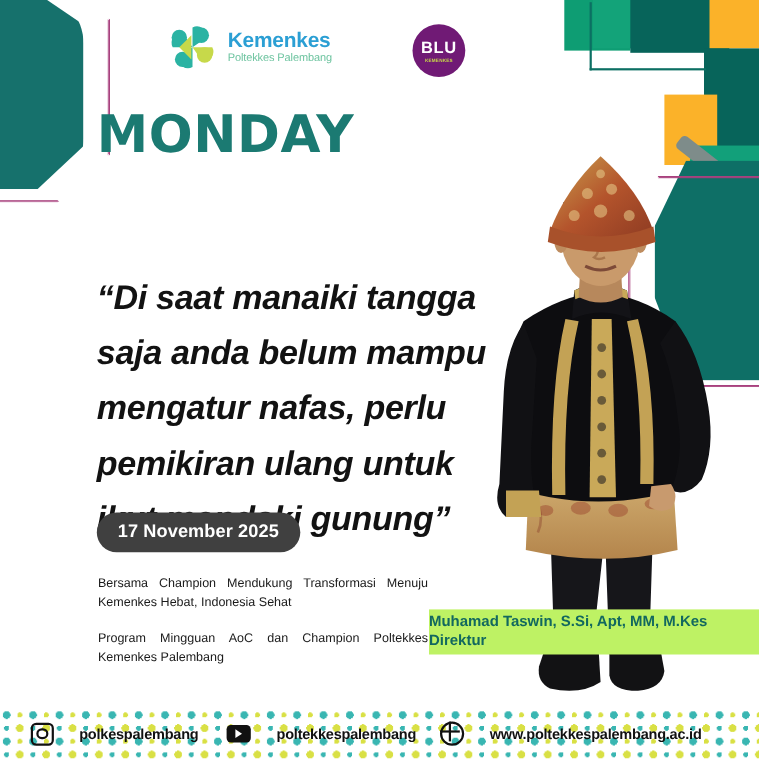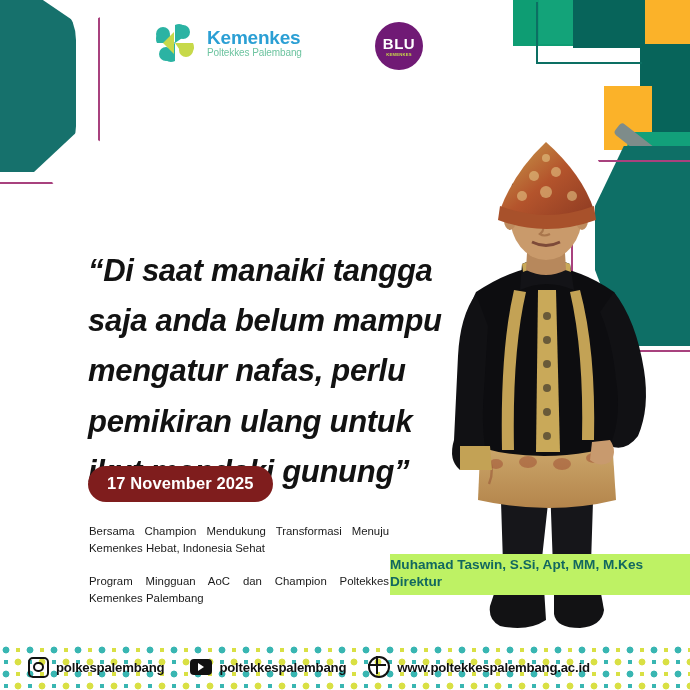--- a/index.html
+++ b/index.html
@@ -64,21 +64,21 @@
     letter-spacing:.5px;text-transform:uppercase;}
   .headline span{display:block;}
   .hl2{font-size:47px;}
 
   
   .quote{position:absolute;left:88px;top:246px;width:360px;color:#121212;
     font-family:"Liberation Sans",sans-serif;font-style:italic;font-weight:bold;
     font-size:31px;line-height:1.62;letter-spacing:-.3px;}
 
   
-  .date-badge{position:absolute;left:88px;top:466px;background:#7f1d1d;color:#fff;
+  .date-badge{position:absolute;left:88px;top:466px;background:#404040;color:#fff;
     border-radius:20px;padding:8px 19px 9px;font-size:16.5px;font-weight:bold;letter-spacing:.1px;}
 
   
   .copy{position:absolute;left:89px;top:523px;width:300px;color:#1A1A1A;
     font-size:11.4px;font-weight:normal;line-height:1.5;text-align:justify;}
   .copy p{margin:0;}
   .copy .gap{height:16px;}
 
   
   .photo{position:absolute;left:404px;top:140px;width:282px;height:512px;}
@@ -95,21 +95,21 @@
      background-color:#ffffff;
      background-image:
        radial-gradient(circle at 6px 6px, #2FB3AE 3.4px, transparent 3.6px),
        radial-gradient(circle at 18px 18px, #D7DF3A 3.4px, transparent 3.6px),
        radial-gradient(circle at 18px 6px, #D7DF3A 2.2px, transparent 2.4px),
        radial-gradient(circle at 6px 18px, #2FB3AE 2.2px, transparent 2.4px);
      background-size:24px 24px,24px 24px,24px 24px,24px 24px;
      opacity:.95;}
   .footer-row{position:absolute;left:0;top:0;width:690px;height:46px;display:flex;
      align-items:center;gap:0;padding-left:28px;box-sizing:border-box;}
-  .f-item{display:flex;align-items:center;gap:7px;}
+  .f-item{display:flex;align-items:center;gap:23px;}
   .f-item .lbl{font-size:13.2px;font-weight:bold;color:#111;letter-spacing:-.2px;white-space:nowrap;}
   .sp1{width:26px;}
   .sp2{width:22px;}
   .ig{width:17px;height:17px;border:2.2px solid #111;border-radius:5px;position:relative;flex:0 0 17px;}
   .ig::after{content:"";position:absolute;left:3.2px;top:3.2px;width:6.4px;height:6.4px;
      border:2px solid #111;border-radius:50%;}
   .yt{width:22px;height:16px;background:#111;border-radius:4px;position:relative;flex:0 0 22px;}
   .yt::after{content:"";position:absolute;left:8px;top:4px;border-left:6px solid #fff;
      border-top:4px solid transparent;border-bottom:4px solid transparent;}
   .web{width:18px;height:18px;border:2px solid #111;border-radius:50%;position:relative;flex:0 0 18px;}
@@ -161,20 +161,21 @@
         <div class="kem-t2">Poltekkes Palembang</div>
       </div>
     </div>
     <div class="blu">
       <div class="blu-t">BLU</div>
       <div class="blu-s">KEMENKES</div>
     </div>
   </div>
 
   <div class="headline">
+    <span>Monday</span>
   </div>
 
   <div class="quote">“Di saat manaiki tangga saja anda belum mampu mengatur nafas, perlu pemikiran ulang untuk ikut mendaki gunung”</div>
 
   <div class="date-badge">17 November 2025</div>
 
   <div class="copy">
     <p>Bersama Champion Mendukung Transformasi Menuju Kemenkes Hebat, Indonesia Sehat</p>
     <div class="gap"></div>
     <p>Program Mingguan AoC dan Champion Poltekkes Kemenkes Palembang</p>

